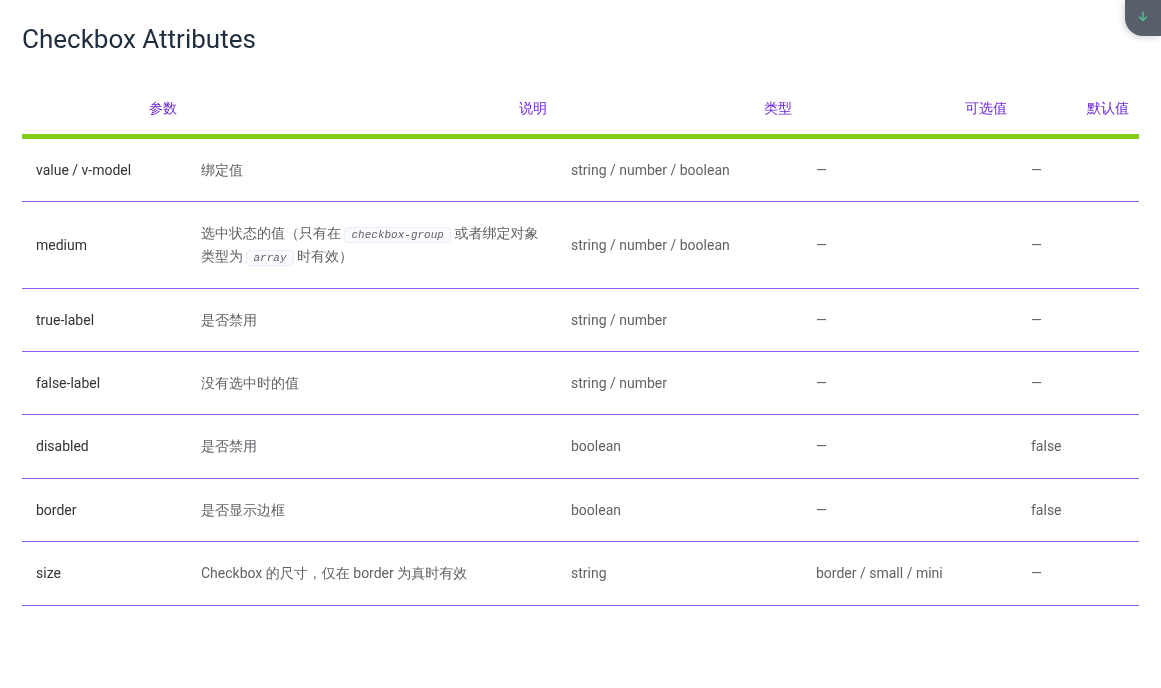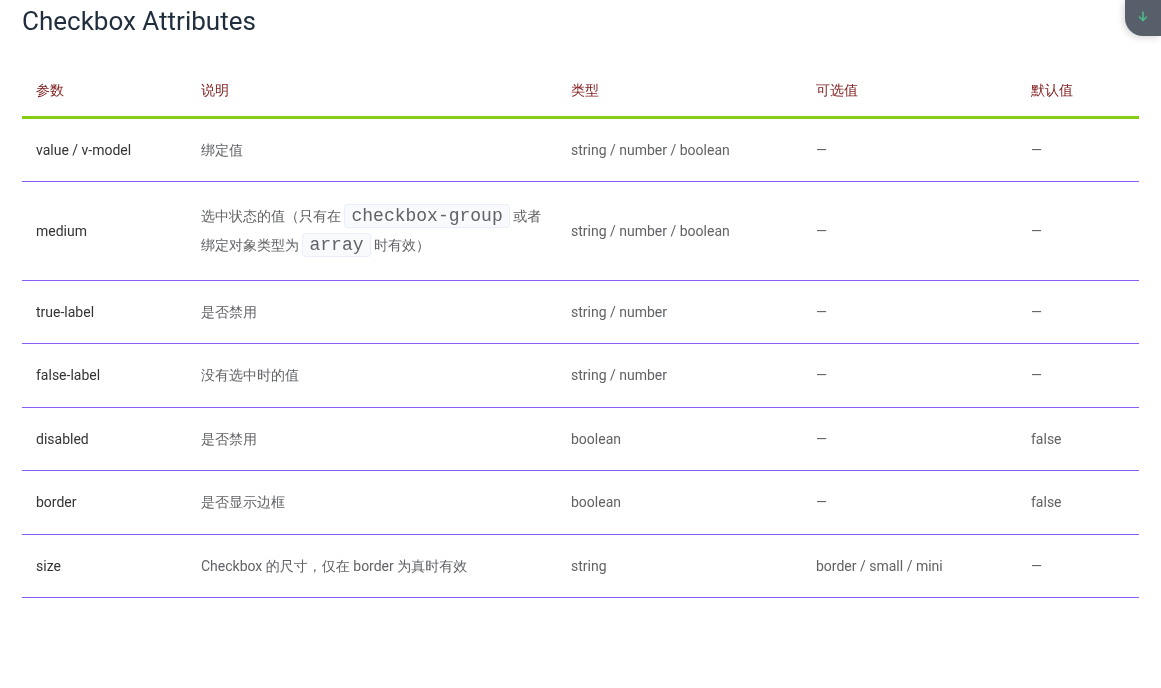--- a/index.html
+++ b/index.html
@@ -10,54 +10,55 @@
     body {
       font-family: -apple-system, BlinkMacSystemFont, "Segoe UI", Roboto, "Helvetica Neue", Arial, sans-serif;
       background: #fff;
       color: #333;
       padding: 0 22px;
     }
     .page-title {
       font-size: 26px;
       font-weight: 400;
       color: #1f2d3d;
-      margin-top: 6px;
+      margin-top: 24px;
       margin-bottom: 30px;
     }
     .attr-table {
       width: 100%;
       border-collapse: collapse;
       font-size: 14px;
     }
     .attr-table th {
-      text-align: left;
+      text-align: right;
       font-weight: 400;
-      color: #7f1d1d;
+      color: #6d28d9;
       padding: 16px 10px 16px 14px;
-      border-bottom: 3px solid #84cc16;
+      border-bottom: 5px solid #84cc16;
       white-space: nowrap;
     }
     .attr-table td {
       padding: 20px 10px 20px 14px;
       border-bottom: 1px solid #8b5cf6;
       color: #606266;
       vertical-align: middle;
       line-height: 1.6;
     }
     .attr-table td:first-child {
       color: #333;
     }
     code {
       font-family: "SFMono-Regular", Consolas, "Liberation Mono", Menlo, Courier, monospace;
       background: #f9fafc;
       border: 1px solid #eaeefb;
       border-radius: 4px;
       padding: 1px 6px;
-      font-size: 18px;
+      font-size: 11px;
       color: #606266;
+      font-style: italic;
     }
     .col-param { width: 165px; }
     .col-desc { width: 370px; }
     .col-type { width: 245px; font-family: Liberation Serif, serif; }
     .col-accepted { width: 215px; }
     .col-default { }
     .floating-badge {
       position: fixed;
       top: 0;
       right: 0;

